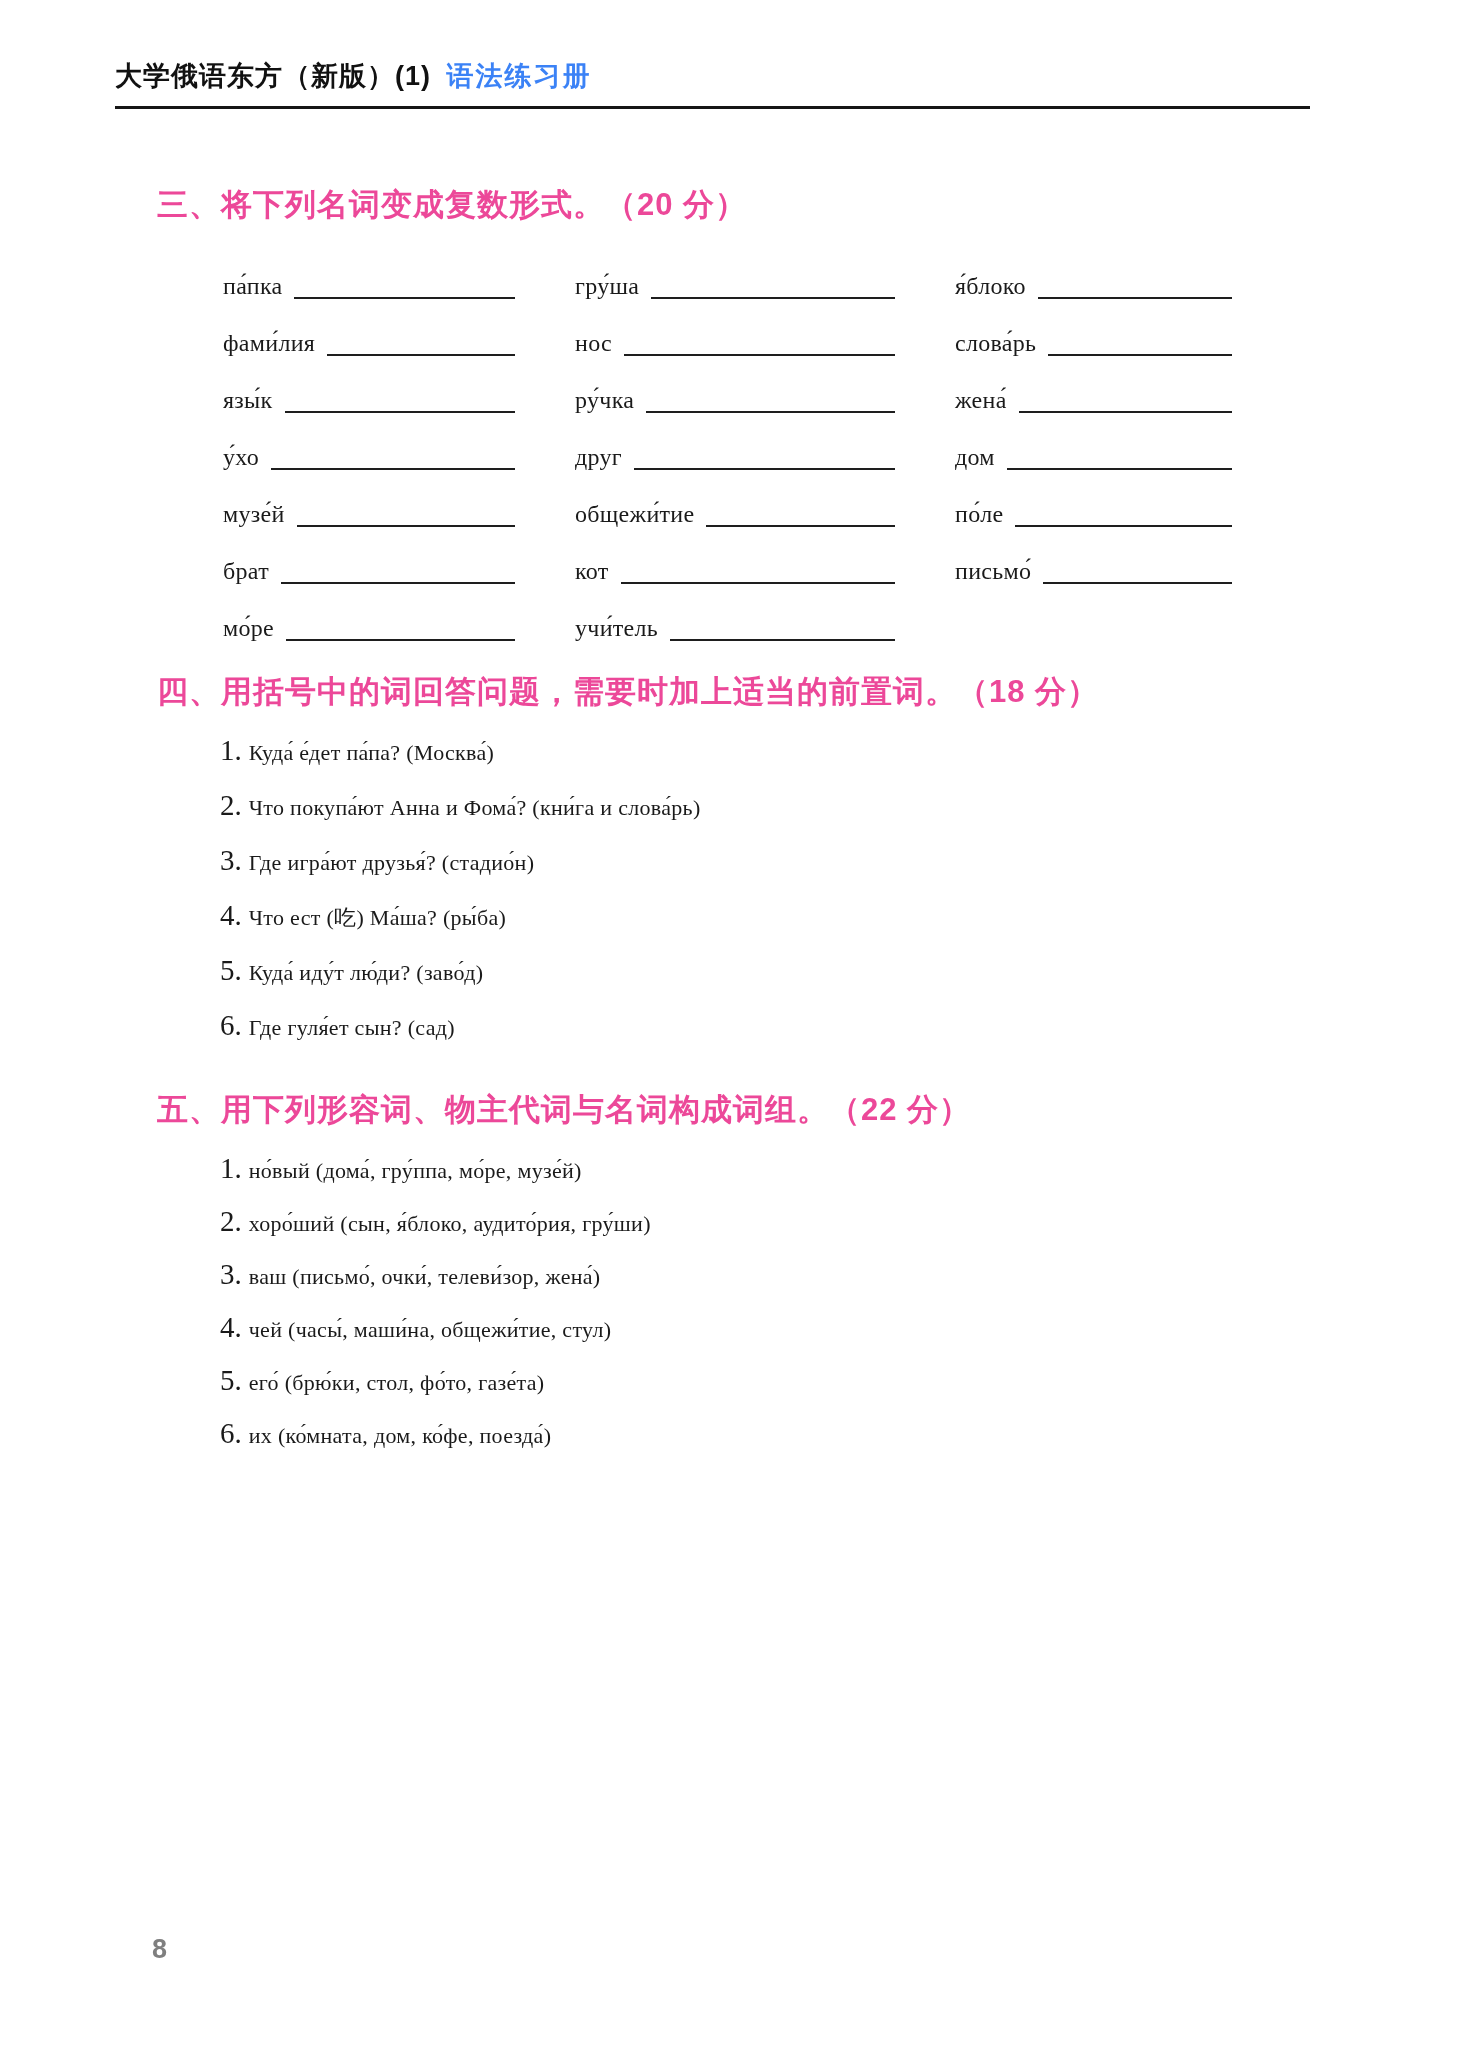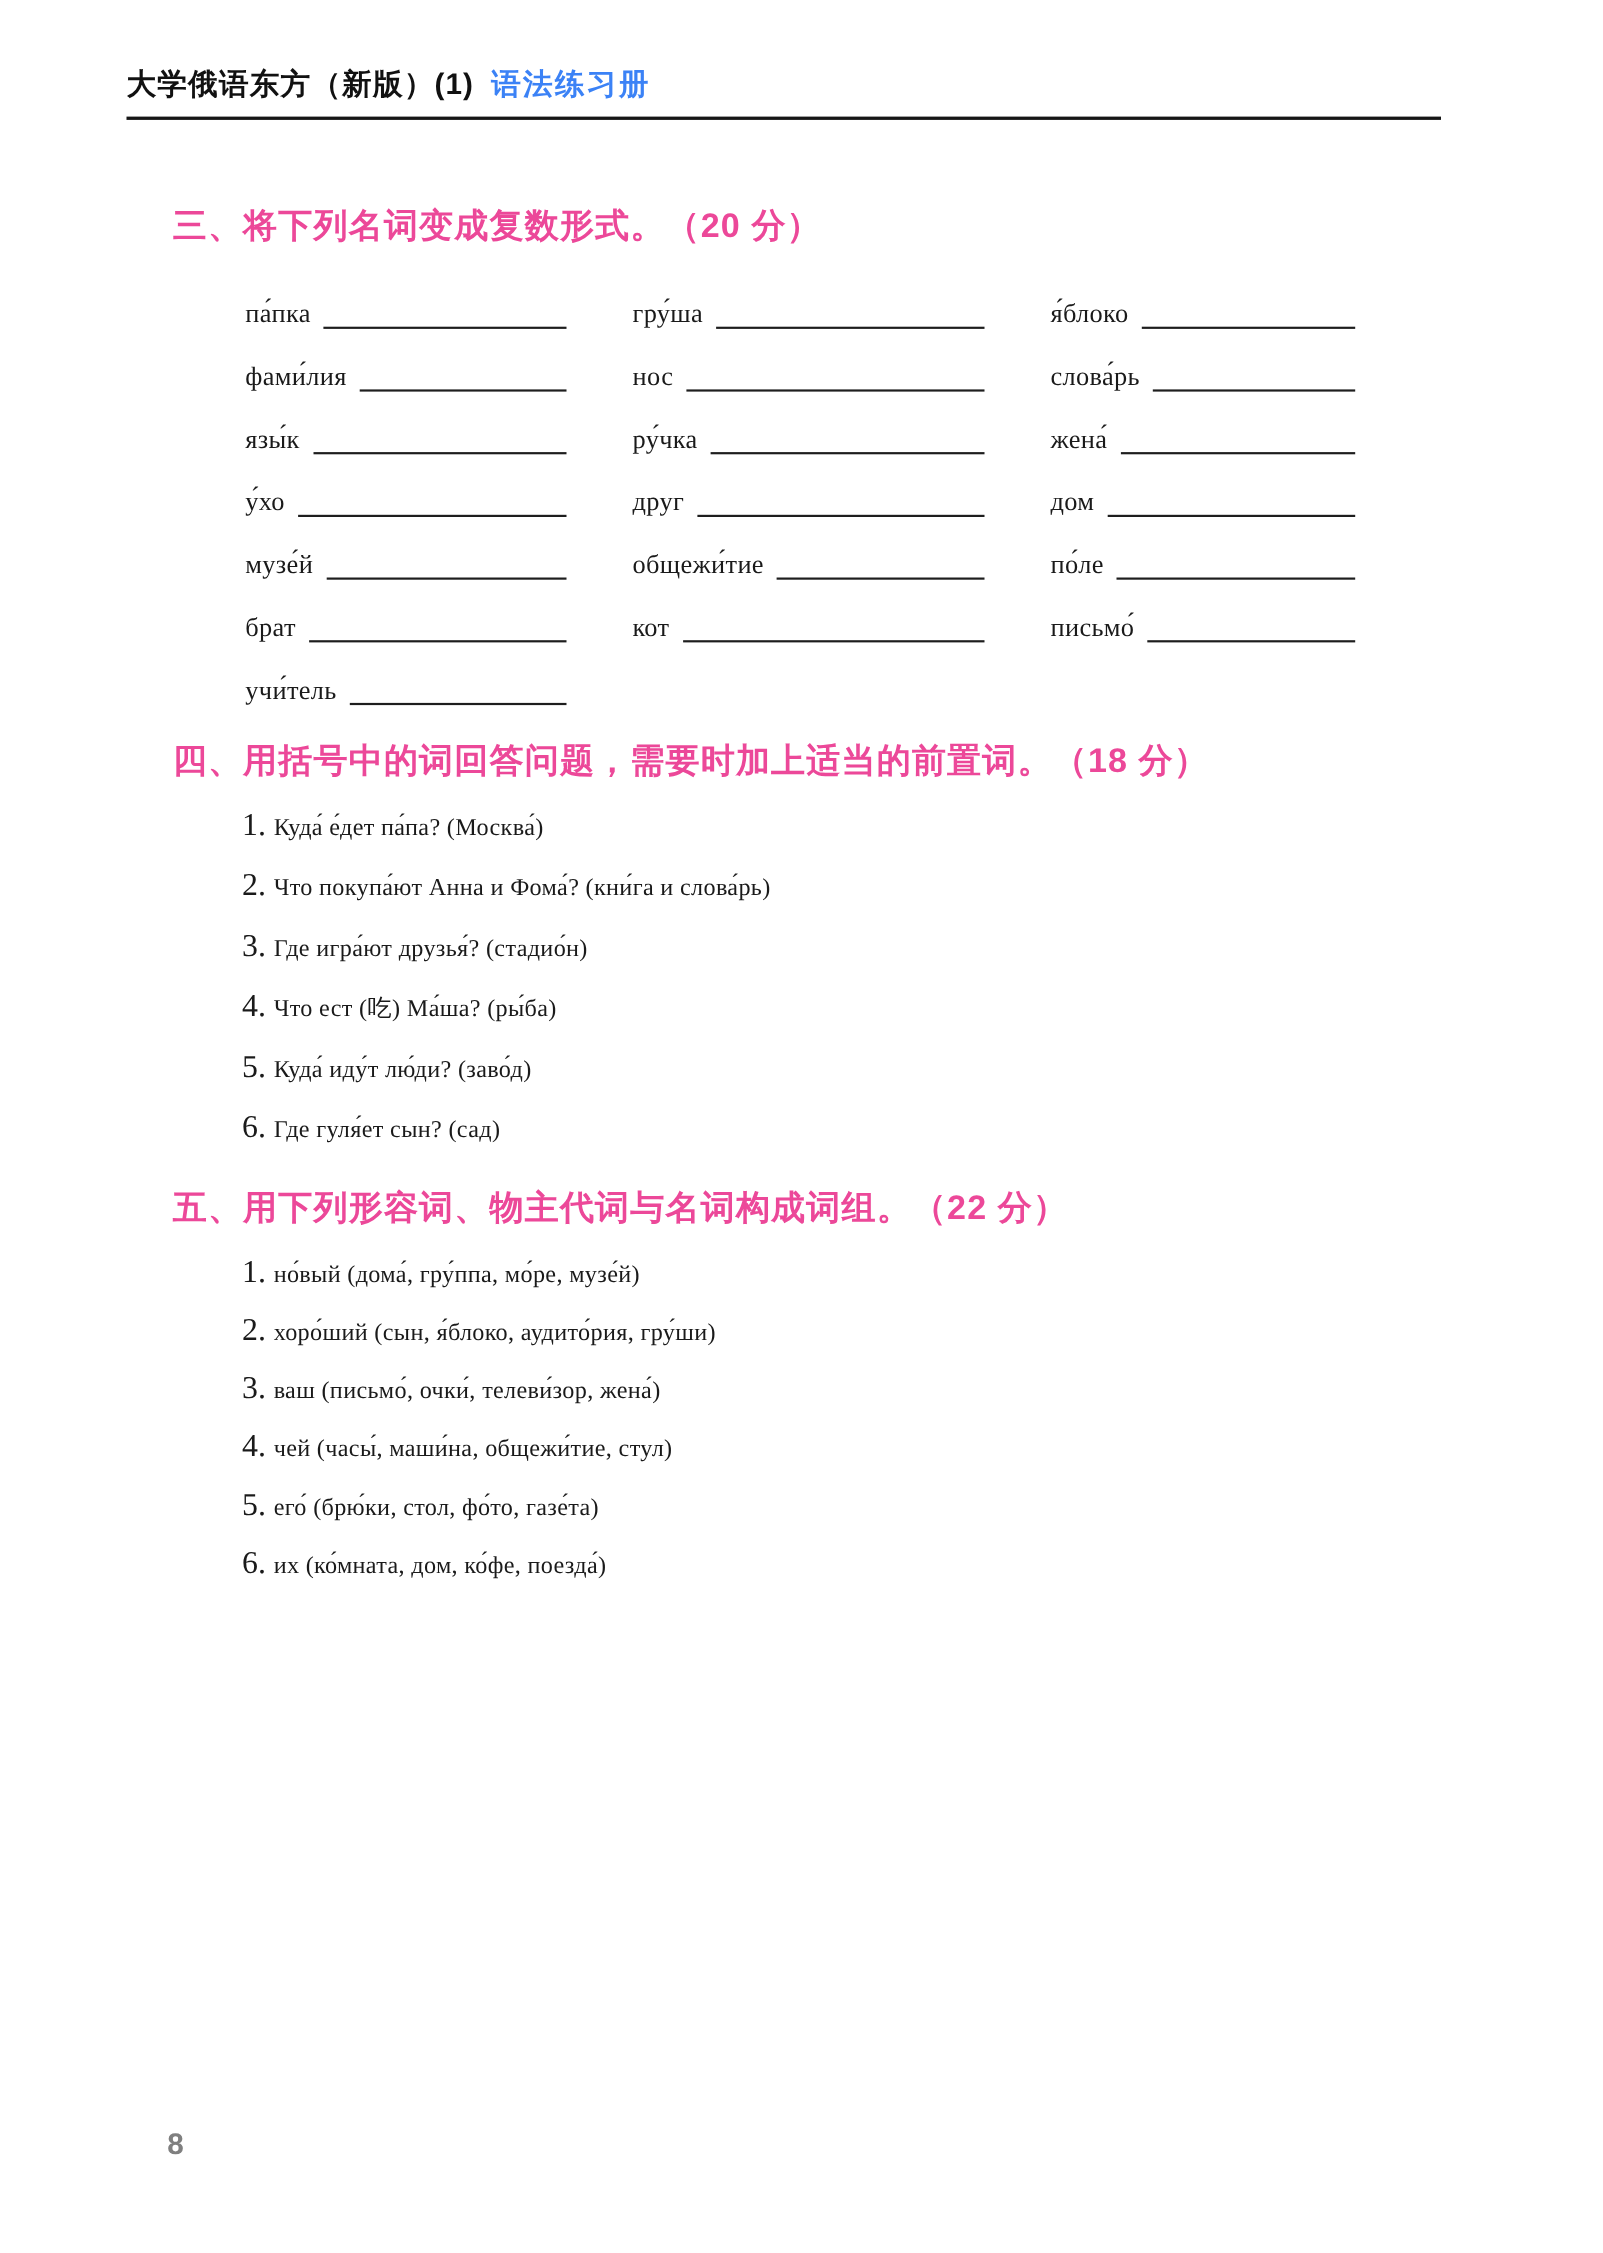--- a/index.html
+++ b/index.html
@@ -38,21 +38,21 @@
     font-family: "Liberation Sans", "DejaVu Sans", sans-serif;
     font-weight: 800;
     font-size: 31px;
     line-height: 36px;
     color: #ec4899;
     letter-spacing: 1px;
     white-space: nowrap;
   }
   .sec-title.t3 { margin-top: 78px; }
   .sec-title.t4 { margin-top: 26px; }
-  .sec-title.t5 { margin-top: 16px; }
+  .sec-title.t5 { margin-top: 28px; }
 
   
   .word-grid {
     margin: 26px 0 0 223px;
     display: grid;
     grid-template-columns: 292px 320px 277px;
     column-gap: 60px;
   }
   .cell {
     height: 57px;
@@ -188,20 +188,24 @@
   <div class="cell">
       <span class="word">кот</span>
       <span class="blank"></span>
     </div>
   <div class="cell">
       <span class="word">письмо́</span>
       <span class="blank"></span>
     </div>
 
   <div class="cell">
+      <span class="word">мо́ре</span>
+      <span class="blank"></span>
+    </div>
+  <div class="cell">
       <span class="word">учи́тель</span>
       <span class="blank"></span>
     </div>
 </div>
 
 <div class="sec-title t4">四、用括号中的词回答问题，需要时加上适当的前置词。（18 分）</div>
 
 <div class="items ex4">
   <div class="item">
       <span class="num">1.</span>

